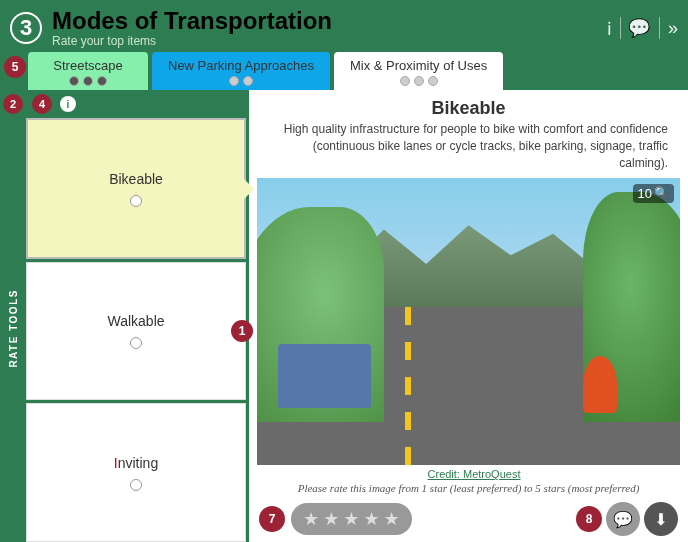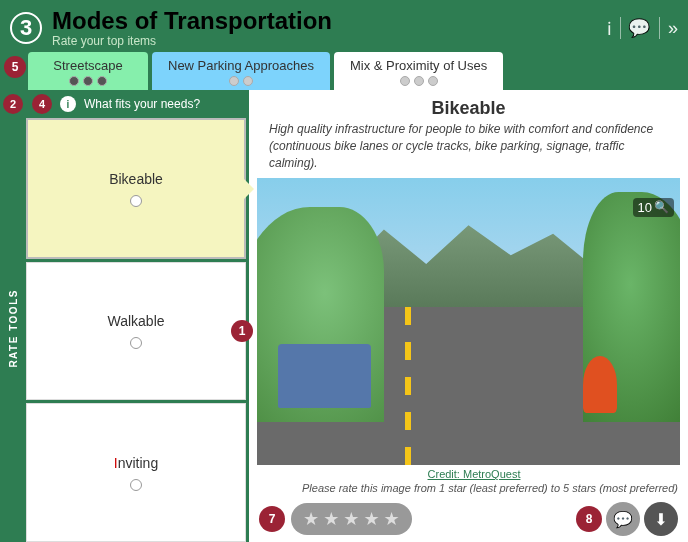--- a/index.html
+++ b/index.html
@@ -30,30 +30,30 @@
     .items-list { display: flex; flex-direction: column; gap: 3px; flex: 1; }
     .item-card { background: #f9f9e8; border: 1px solid #ddd; padding: 10px; display: flex; flex-direction: column; align-items: center; justify-content: center; cursor: pointer; flex: 1; position: relative; }
     .item-card.active { background: #f5f5c0; border: 2px solid #bbb; }
     .item-card-label { font-size: 14px; color: #333; text-align: center; }
     .item-dot { width: 12px; height: 12px; border-radius: 50%; border: 1px solid #999; background: white; margin-top: 8px; }
     .chevron-right { position: absolute; right: -10px; top: 50%; transform: translateY(-50%); width: 0; height: 0; border-top: 10px solid transparent; border-bottom: 10px solid transparent; border-left: 10px solid #f5f5c0; z-index: 10; }
 
     
     .right-panel { flex: 1; background: white; display: flex; flex-direction: column; margin-left: 3px; }
     .right-title { font-size: 18px; font-weight: bold; color: #333; text-align: center; padding: 8px 10px 2px 10px; }
-    .right-desc { font-size: 12px; color: #444; text-align: left; padding: 0 20px 6px 20px; line-height: 1.4; font-style: italic; }
+    .right-desc { font-size: 12px; color: #444; text-align: right; padding: 0 20px 6px 20px; line-height: 1.4; }
     .image-area { position: relative; flex: 1; background: #888; margin: 0 8px; overflow: hidden; }
     .photo-scene { width: 100%; height: 100%; position: relative; }
     
     .sky { position: absolute; top: 0; left: 0; right: 0; height: 40%; background: linear-gradient(180deg, #87CEEB 0%, #b0d8f0 100%); }
     .mountains { position: absolute; top: 15%; left: 0; right: 0; height: 30%; background: linear-gradient(180deg, #7a9a7a 0%, #5a7a5a 100%); clip-path: polygon(0 100%, 10% 20%, 20% 60%, 30% 10%, 40% 50%, 50% 5%, 60% 40%, 70% 15%, 80% 55%, 90% 25%, 100% 45%, 100% 100%); }
-    .zoom-badge { position: absolute; top: 20px; right: 6px; background: rgba(0,0,0,0.5); color: white; border-radius: 4px; padding: 2px 5px; font-size: 13px; display: flex; align-items: center; gap: 2px; }
+    .zoom-badge { position: absolute; top: 6px; right: 6px; background: rgba(0,0,0,0.5); color: white; border-radius: 4px; padding: 2px 5px; font-size: 13px; display: flex; align-items: center; gap: 2px; }
 
     .credit-link { color: #2e7d52; font-size: 11px; text-decoration: underline; text-align: center; padding: 3px 0 1px 11px; cursor: pointer; }
-    .rating-instruction { font-size: 11px; color: #555; text-align: right; font-style: italic; padding: 1px 10px 4px 10px; }
+    .rating-instruction { font-size: 11px; color: #555; text-align: center; font-style: italic; padding: 1px 10px 4px 10px; font-family: Liberation Serif, serif; }
     .bottom-bar { display: flex; align-items: center; justify-content: space-between; padding: 4px 10px 6px 10px; background: white; }
     .stars-area { background: #999; border-radius: 20px; padding: 5px 12px; display: flex; gap: 4px; align-items: center; }
     .star { color: #ddd; font-size: 18px; cursor: pointer; }
     .action-icons { display: flex; gap: 6px; }
     .action-btn { width: 34px; height: 34px; border-radius: 50%; background: #999; display: flex; align-items: center; justify-content: center; color: white; font-size: 16px; cursor: pointer; }
     .action-btn.dark { background: #555; }
 
     
     .content-row { display: flex; flex: 1; overflow: hidden; }
   </style>
@@ -81,21 +81,21 @@
     <div style="position:absolute; left:4px; top:4px; background:#9b2335; color:white; border-radius:50%; width:22px; height:22px; display:flex; align-items:center; justify-content:center; font-size:12px; font-weight:bold; z-index:20;">5</div>
 
     <div class="tab active" style="background:#86efac;">
       <div class="tab-label">Streetscape</div>
       <div class="tab-dots">
         <div class="dot filled"></div>
           <div class="dot filled"></div>
           <div class="dot filled"></div>
       </div>
     </div>
-    <div class="tab" style="background:#7dd3fc;">
+    <div class="tab" style="background:#0ea5e9;">
       <div class="tab-label">New Parking Approaches</div>
       <div class="tab-dots">
         <div class="dot"></div>
           <div class="dot"></div>
       </div>
     </div>
     <div class="tab" style="background:white;">
       <div class="tab-label">Mix &amp; Proximity of Uses</div>
       <div class="tab-dots">
         <div class="dot"></div>
@@ -110,21 +110,20 @@
     <div style="display:flex; flex-direction:column; align-items:center; background:#2e7d52; width:26px; padding:4px 2px;">
       <div style="background:#9b2335; color:white; border-radius:50%; width:20px; height:20px; display:flex; align-items:center; justify-content:center; font-size:11px; font-weight:bold; margin-bottom:6px;">2</div>
       <div style="writing-mode:vertical-rl; transform:rotate(180deg); color:white; font-size:10px; font-weight:bold; letter-spacing:1.5px; text-align:center; text-transform:uppercase; flex:1; display:flex; align-items:center; justify-content:center;">RATE TOOLS</div>
     </div>
 
     <div class="left-panel">
 
       <div class="info-bar">
         <div style="background:#9b2335; color:white; border-radius:50%; width:20px; height:20px; display:flex; align-items:center; justify-content:center; font-size:11px; font-weight:bold; margin-right:4px; flex-shrink:0;">4</div>
         <div class="info-icon">i</div>
-        <span style="margin-left:4px;">What fits your needs?</span>
       </div>
 
       <div class="items-list">
 
         <div class="item-card active" style="position:relative;">
           <div class="item-card-label">Bikeable</div>
           <div class="item-dot"></div>
           <div class="chevron-right"></div>
         </div>
 

